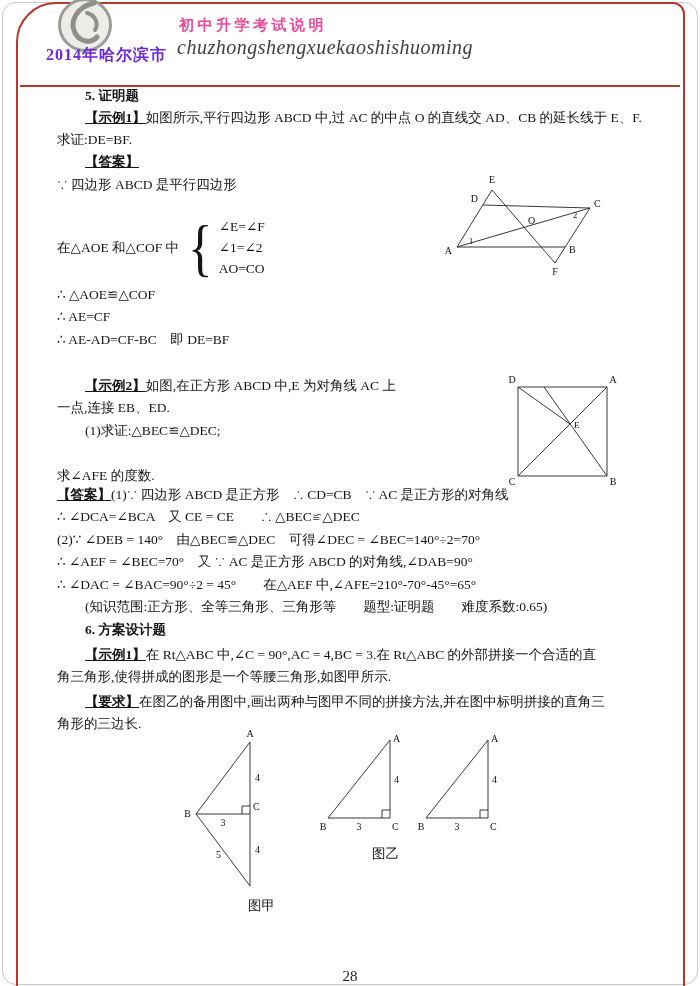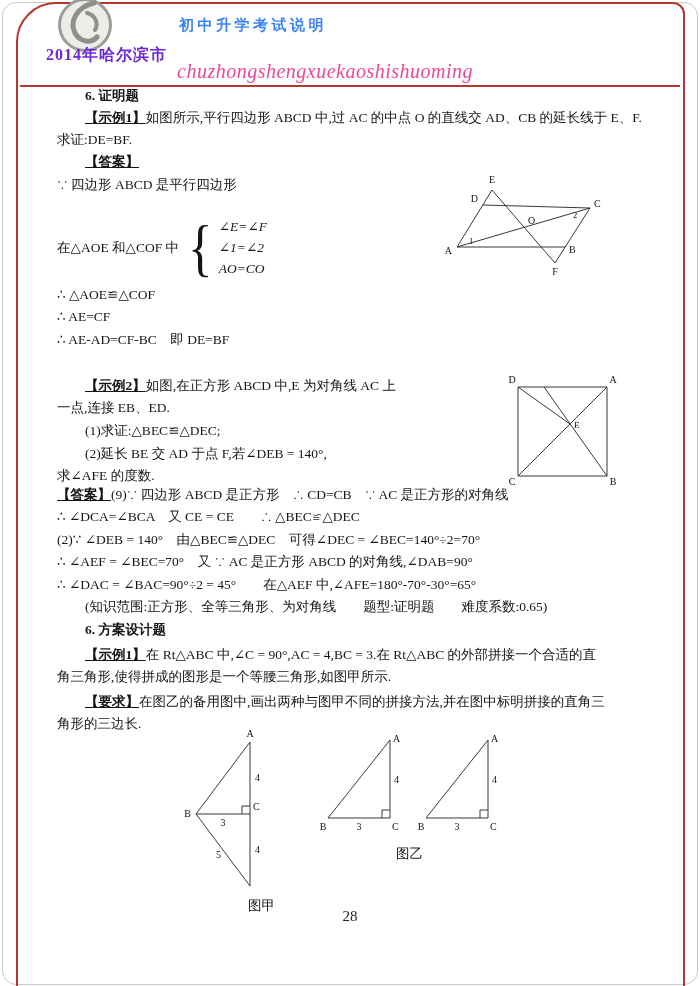--- a/index.html
+++ b/index.html
@@ -8,64 +8,64 @@
   .page { position:relative; width:700px; height:986px; background:#fff; overflow:hidden; }
 
   .outer-edge { position:absolute; left:2px; right:2px; top:2px; bottom:1px;
                 border:1.5px solid #c9c9c9; border-radius:14px; pointer-events:none; }
   .red-frame  { position:absolute; left:16px; right:15px; top:2px; height:1030px;
                 border:2px solid #b5372d; border-radius:40px 12px 0 0; pointer-events:none; }
   .header-rule { position:absolute; left:20px; top:85px; width:660px; height:2px; background:#b5372d; }
 
   .logo { position:absolute; left:56px; top:-2px; }
   .hdr-title { position:absolute; left:179px; top:16px; font-size:15px; font-weight:700;
-               letter-spacing:3.5px; color:#3b82f6; white-space:nowrap;text-align:right; }
+               letter-spacing:3.5px; color:#ec4899; white-space:nowrap;text-align:right; }
   .hdr-edition { position:absolute; left:46px; top:45px; font-size:16px; font-weight:700;
                  color:#6d28d9; letter-spacing:1px; white-space:nowrap; }
-  .hdr-roman { position:absolute; left:177px; top:60px; font-size:20px; font-style:italic;
-               color:#ec4899; letter-spacing:.5px; white-space:nowrap; }
+  .hdr-roman { position:absolute; left:177px; top:36px; font-size:20px; font-style:italic;
+               color:#404040; letter-spacing:.5px; white-space:nowrap; }
 
   .tline { position:absolute; left:57px; font-size:13.5px; line-height:20px; white-space:pre; }
   .ind   { left:85px; }
   .bold  { font-weight:700; }
   .lbl   { font-weight:700;text-decoration:underline; }
 
   .brace-block { position:absolute; left:57px; top:216px; display:flex; align-items:center;
                  font-size:13.5px; white-space:pre; }
   .brace-char  { font-size:64px; font-weight:400; line-height:62px; transform:scaleX(.8);
                  margin:0 3px 0 6px; color:#151515; }
   .brace-items { display:flex; flex-direction:column; }
-  .brace-items span { line-height:21px;font-style:italic; }
+  .brace-items span { line-height:21px; }
 
   .fig { position:absolute; }
   .fig text { font-family:"Liberation Serif","DejaVu Serif",serif; fill:#111; }
 
   .caption { position:absolute; font-size:13.5px; white-space:nowrap; }
-  .page-number { position:absolute; left:0; right:0; top:908px; text-align:center;
+  .page-number { position:absolute; left:0; right:0; top:968px; text-align:center;
                  font-size:15px; color:#222; }
 </style>
 </head>
 <body>
 
 <div class="page">
 
   <div class="outer-edge"></div>
   <div class="red-frame"></div>
 
   <svg class="logo" width="58" height="58" viewBox="0 0 58 58">
     <circle cx="29" cy="27" r="25.5" fill="#edecE8" stroke="#9b9b99" stroke-width="3"></circle>
     <path d="M38,5 C21,9 13,23 19,35 C24,44 35,46 41,39" fill="none" stroke="#8f8f8d" stroke-width="5" stroke-linecap="round"></path>
     <path d="M31,15 C39,17 43,25 39,32" fill="none" stroke="#8f8f8d" stroke-width="4" stroke-linecap="round"></path>
   </svg>
   <div class="hdr-title">初中升学考试说明</div>
   <div class="hdr-edition">2014年哈尔滨市</div>
   <div class="hdr-roman">chuzhongshengxuekaoshishuoming</div>
   <div class="header-rule"></div>
 
-  <div class="tline bold ind" style="top:86px">6. 证明题</div>
+  <div class="tline bold ind" style="top:86px">5. 证明题</div>
 
   <div class="tline ind" style="top:108px"><span class="lbl">【示例1】</span><span>如图所示,平行四边形 ABCD 中,过 AC 的中点 O 的直线交 AD、CB 的延长线于 E、F.</span></div>
   <div class="tline" style="top:130px">求证:DE=BF.</div>
 
   <div class="tline ind" style="top:152px"><span class="lbl">【答案】</span></div>
   <div class="tline" style="top:175px">∵ 四边形 ABCD 是平行四边形</div>
 
   <div class="brace-block">
     <span>在△AOE 和△COF 中</span>
     <span class="brace-char">{</span>
@@ -76,29 +76,28 @@
     </span>
   </div>
 
   <div class="tline" style="top:285px">∴ △AOE≌△COF</div>
   <div class="tline" style="top:307px">∴ AE=CF</div>
   <div class="tline" style="top:330px">∴ AE-AD=CF-BC　即 DE=BF</div>
 
   <div class="tline ind" style="top:376px"><span class="lbl">【示例2】</span><span>如图,在正方形 ABCD 中,E 为对角线 AC 上</span></div>
   <div class="tline" style="top:398px">一点,连接 EB、ED.</div>
   <div class="tline ind" style="top:421px">(1)求证:△BEC≌△DEC;</div>
-  <div class="tline ind" style="top:444px">(2)延长 BE 交 AD 于点 F,若∠DEB = 140°,</div>
   <div class="tline" style="top:466px">求∠AFE 的度数.</div>
 
-  <div class="tline" style="top:485px"><span class="lbl">【答案】</span><span>(9)∵ 四边形 ABCD 是正方形　∴ CD=CB　∵ AC 是正方形的对角线</span></div>
+  <div class="tline" style="top:485px"><span class="lbl">【答案】</span><span>(1)∵ 四边形 ABCD 是正方形　∴ CD=CB　∵ AC 是正方形的对角线</span></div>
   <div class="tline" style="top:507px">∴ ∠DCA=∠BCA　又 CE = CE　　∴ △BEC≌△DEC</div>
   <div class="tline" style="top:530px">(2)∵ ∠DEB = 140°　由△BEC≌△DEC　可得∠DEC = ∠BEC=140°÷2=70°</div>
   <div class="tline" style="top:552px">∴ ∠AEF = ∠BEC=70°　又 ∵ AC 是正方形 ABCD 的对角线,∠DAB=90°</div>
-  <div class="tline" style="top:575px">∴ ∠DAC = ∠BAC=90°÷2 = 45°　　在△AEF 中,∠AFE=180°-70°-30°=65°</div>
-  <div class="tline ind" style="top:597px">(知识范围:正方形、全等三角形、为对角线　　题型:证明题　　难度系数:0.65)</div>
+  <div class="tline" style="top:575px">∴ ∠DAC = ∠BAC=90°÷2 = 45°　　在△AEF 中,∠AFE=210°-70°-45°=65°</div>
+  <div class="tline ind" style="top:597px">(知识范围:正方形、全等三角形、三角形等　　题型:证明题　　难度系数:0.65)</div>
 
   <div class="tline bold ind" style="top:620px">6. 方案设计题</div>
   <div class="tline ind" style="top:645px"><span class="lbl">【示例1】</span><span>在 Rt△ABC 中,∠C = 90°,AC = 4,BC = 3.在 Rt△ABC 的外部拼接一个合适的直</span></div>
   <div class="tline" style="top:667px">角三角形,使得拼成的图形是一个等腰三角形,如图甲所示.</div>
   <div class="tline ind" style="top:692px"><span class="lbl">【要求】</span><span>在图乙的备用图中,画出两种与图甲不同的拼接方法,并在图中标明拼接的直角三</span></div>
   <div class="tline" style="top:714px">角形的三边长.</div>
 
   <svg class="fig" style="left:442px; top:172px" width="165" height="108" viewBox="0 0 165 108">
     <g stroke="#222" stroke-width="0.9" fill="none">
       <path d="M50,18 L15,75"></path>
@@ -176,17 +175,17 @@
       <text x="77" y="100">C</text>
       <text x="79" y="53">4</text>
       <text x="44" y="100" text-anchor="middle">3</text>
       <text x="176" y="12">A</text>
       <text x="106" y="100" text-anchor="middle">B</text>
       <text x="175" y="100">C</text>
       <text x="177" y="53">4</text>
       <text x="142" y="100" text-anchor="middle">3</text>
     </g>
   </svg>
-  <div class="caption" style="left:396px; top:845px">图乙</div>
+  <div class="caption" style="left:372px; top:845px">图乙</div>
 
   <div class="page-number">28</div>
 
 </div>
 
 </body></html>

